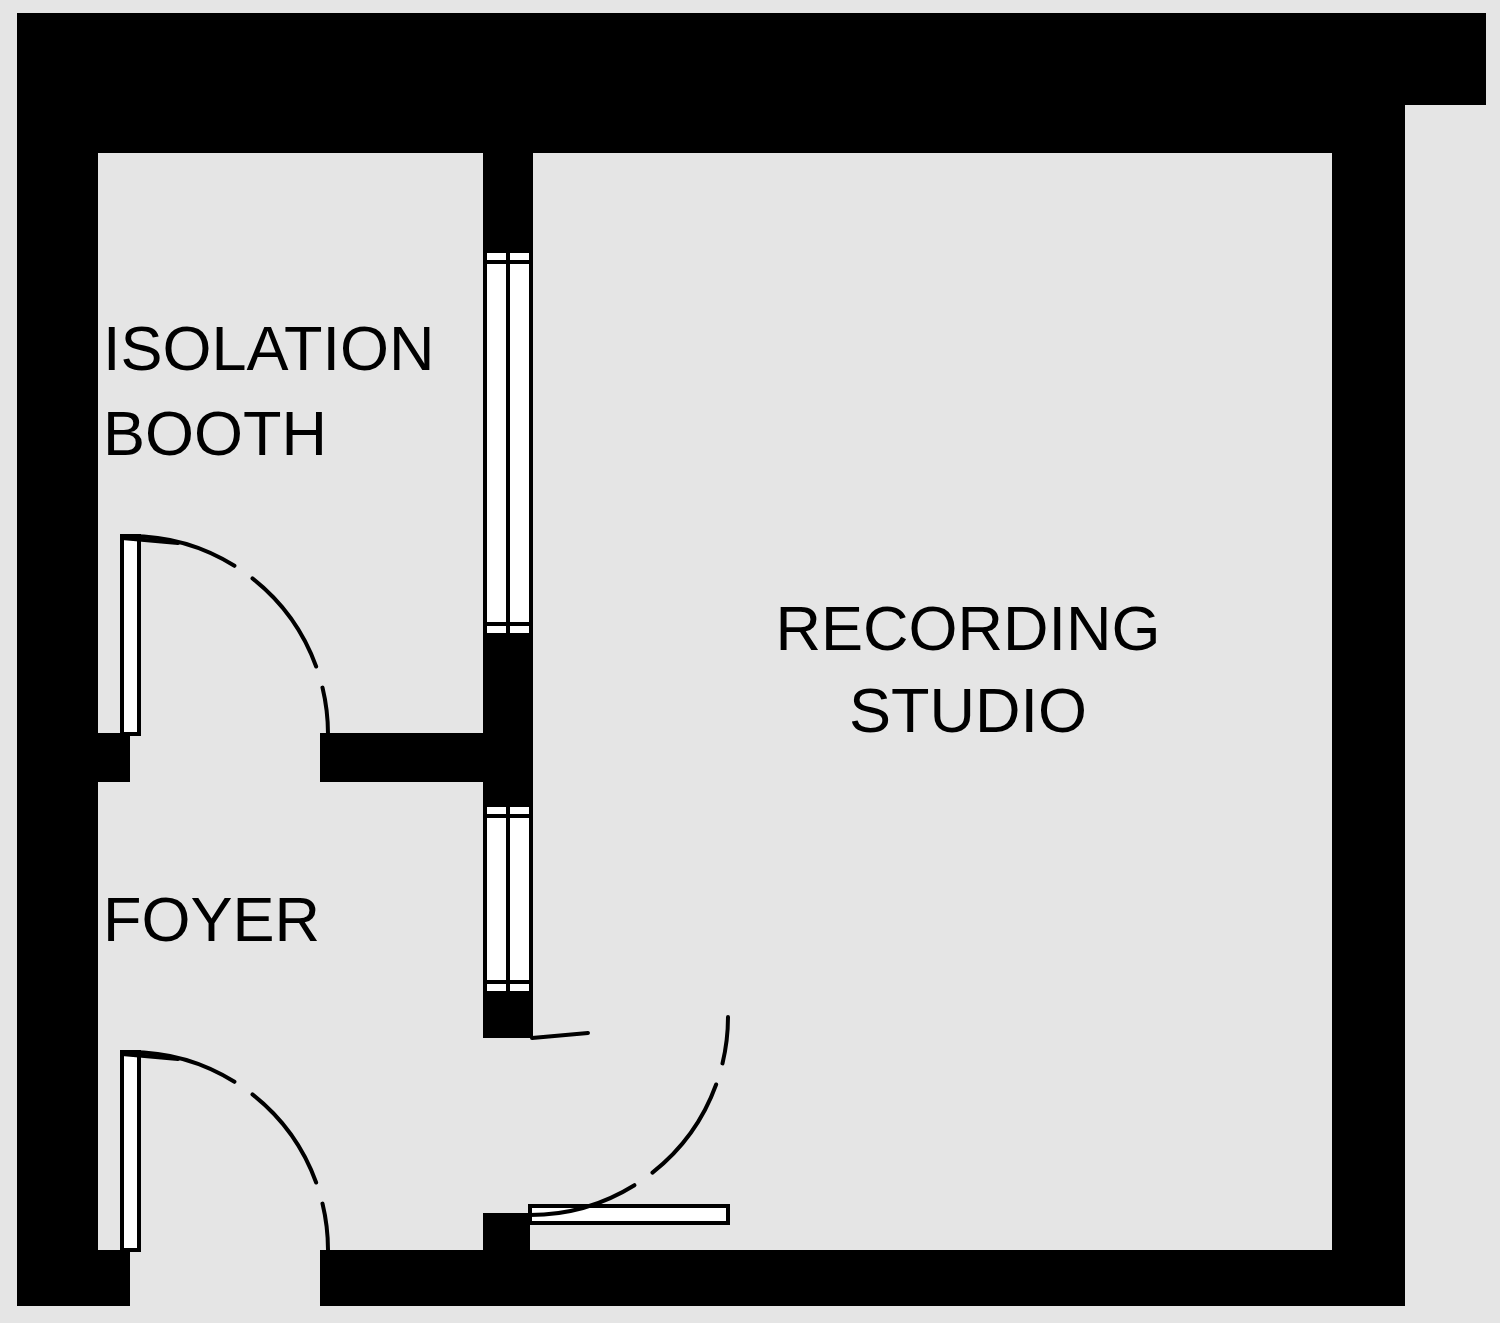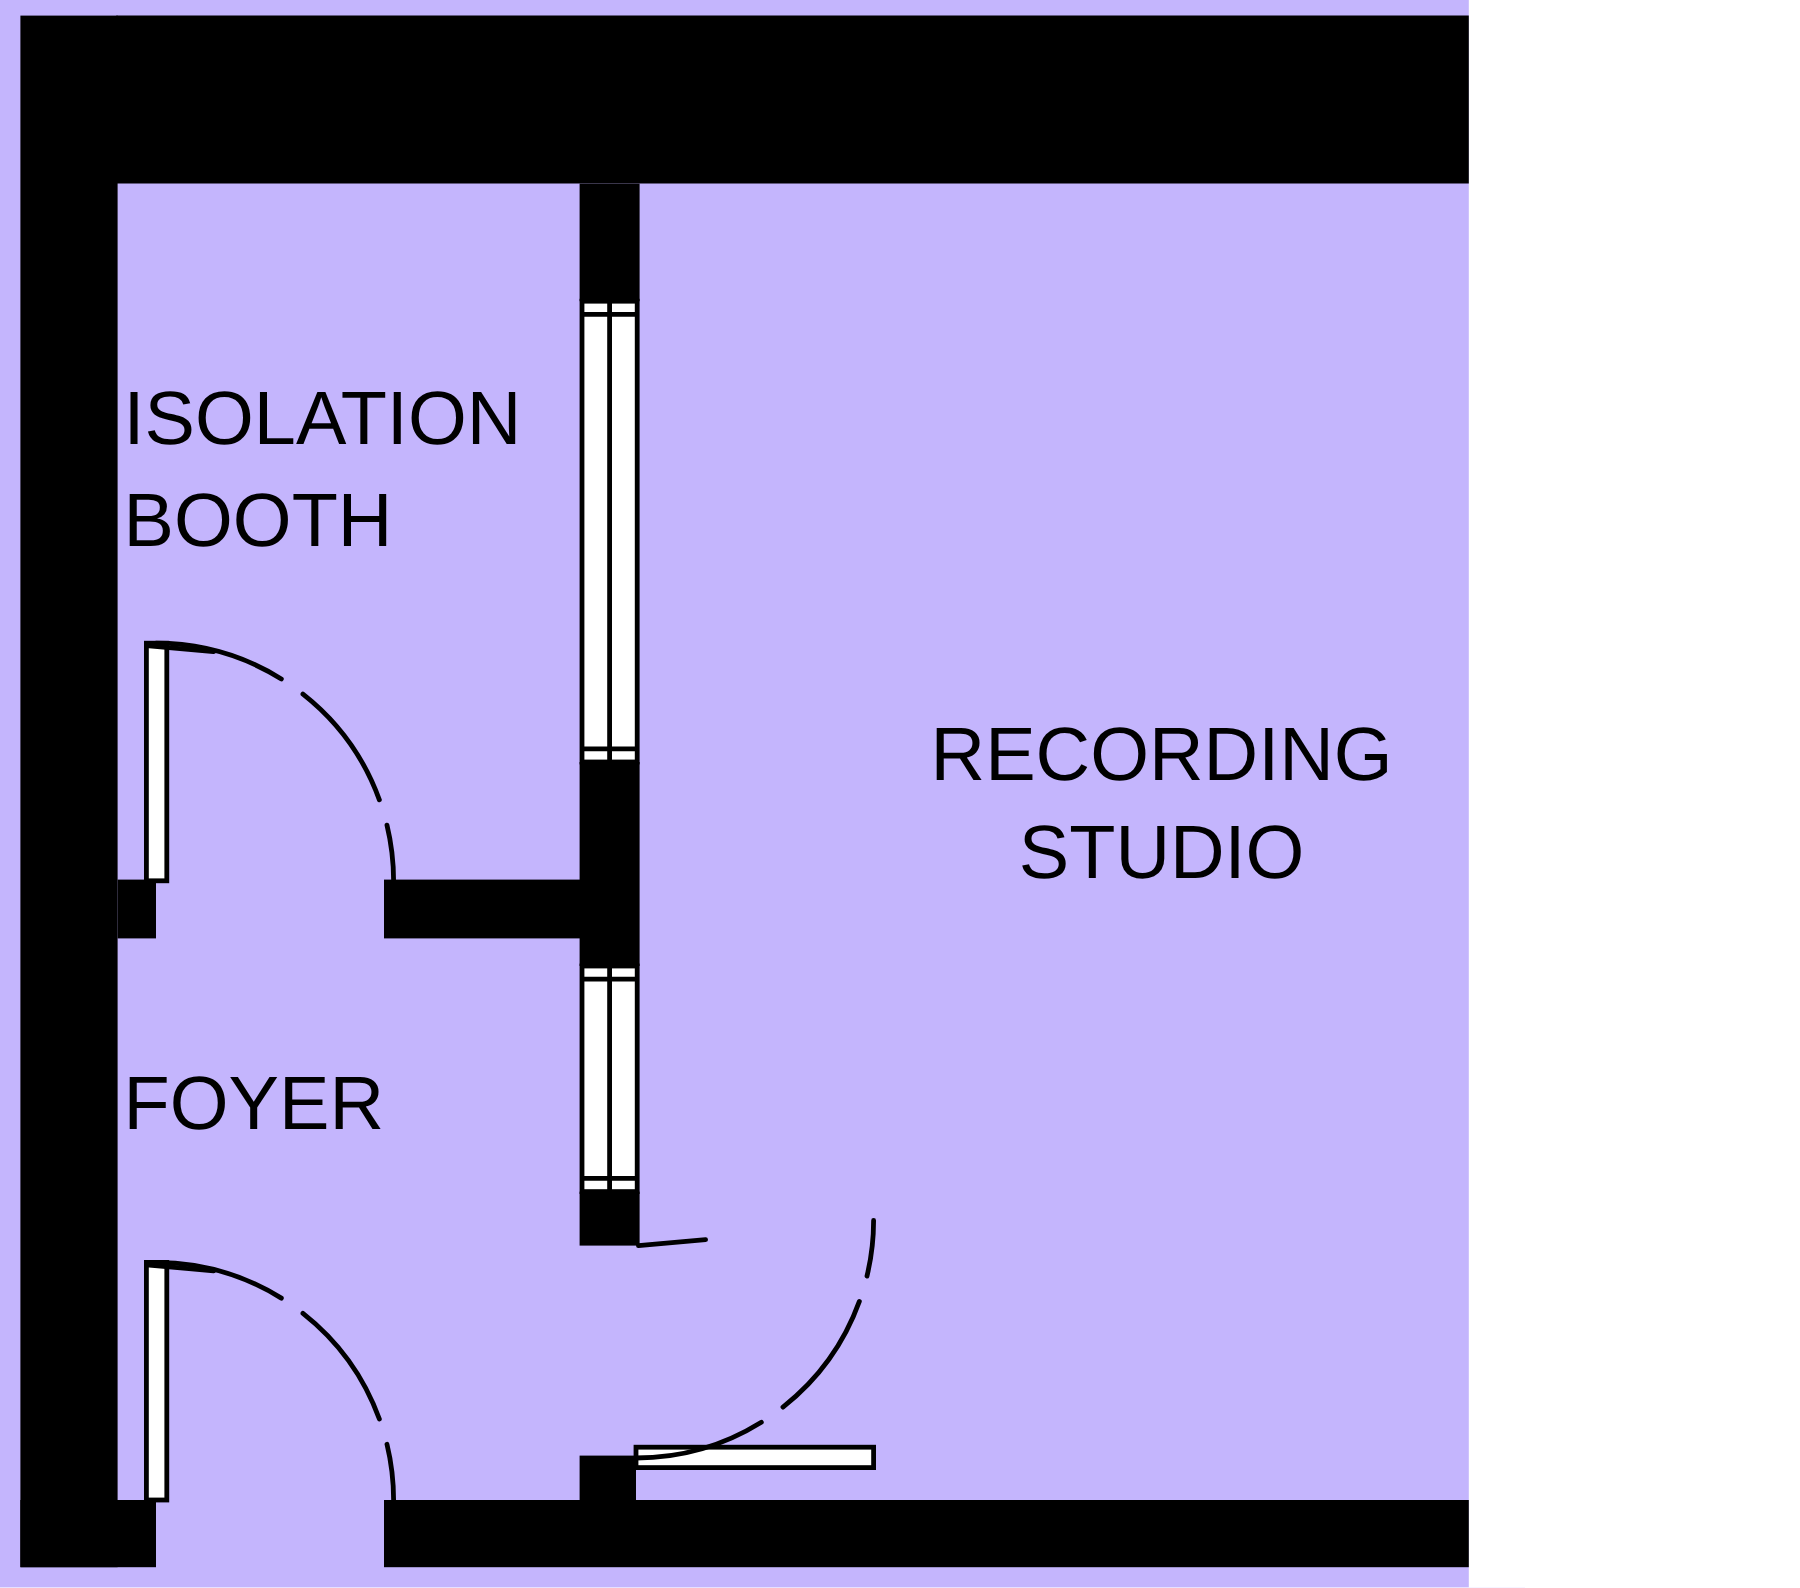--- a/index.html
+++ b/index.html
@@ -5,23 +5,23 @@
   html, body {
     margin: 0;
     padding: 0;
     background: #ffffff;
   }
   body {
     font-family: "Liberation Sans", sans-serif;
   }
   #floorplan-root {
     position: relative;
-    width: 1224px;
+    width: 1500px;
     height: 1323px;
-    background: #c4b5fd;
+    background: #e5e5e5;
     overflow: hidden;
   }
   #floorplan-svg {
     display: block;
     width: 1500px;
     height: 1323px;
   }
   .room-label {
     font-family: "Liberation Sans", sans-serif;
     font-weight: 400;

